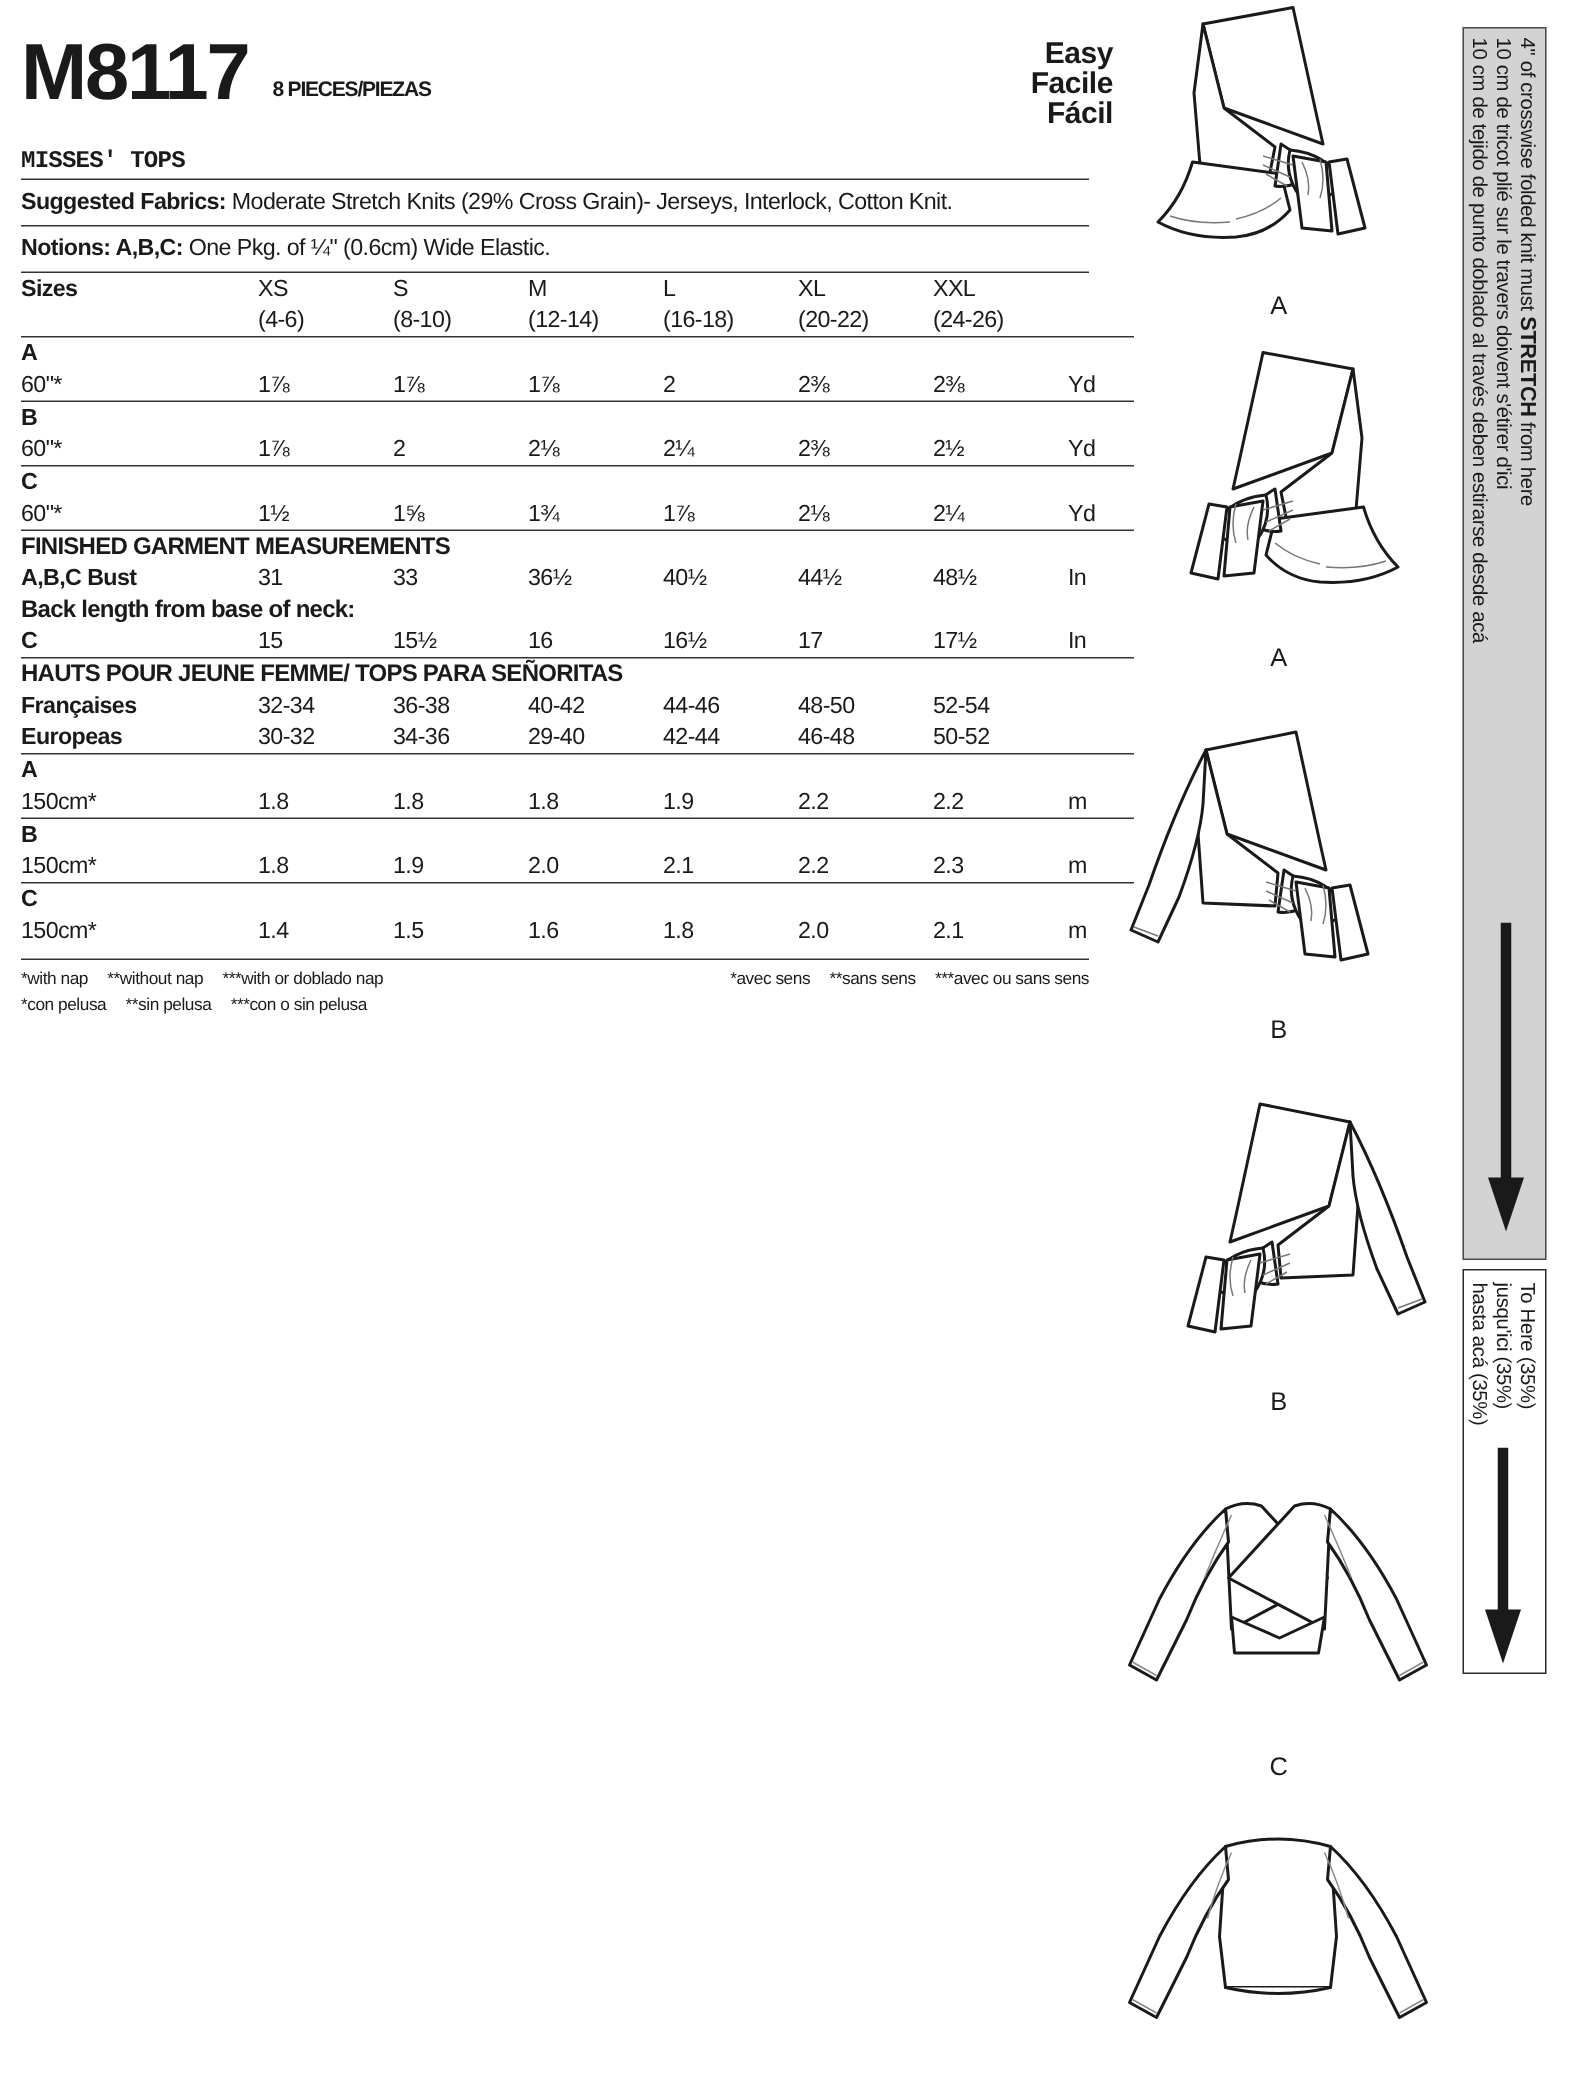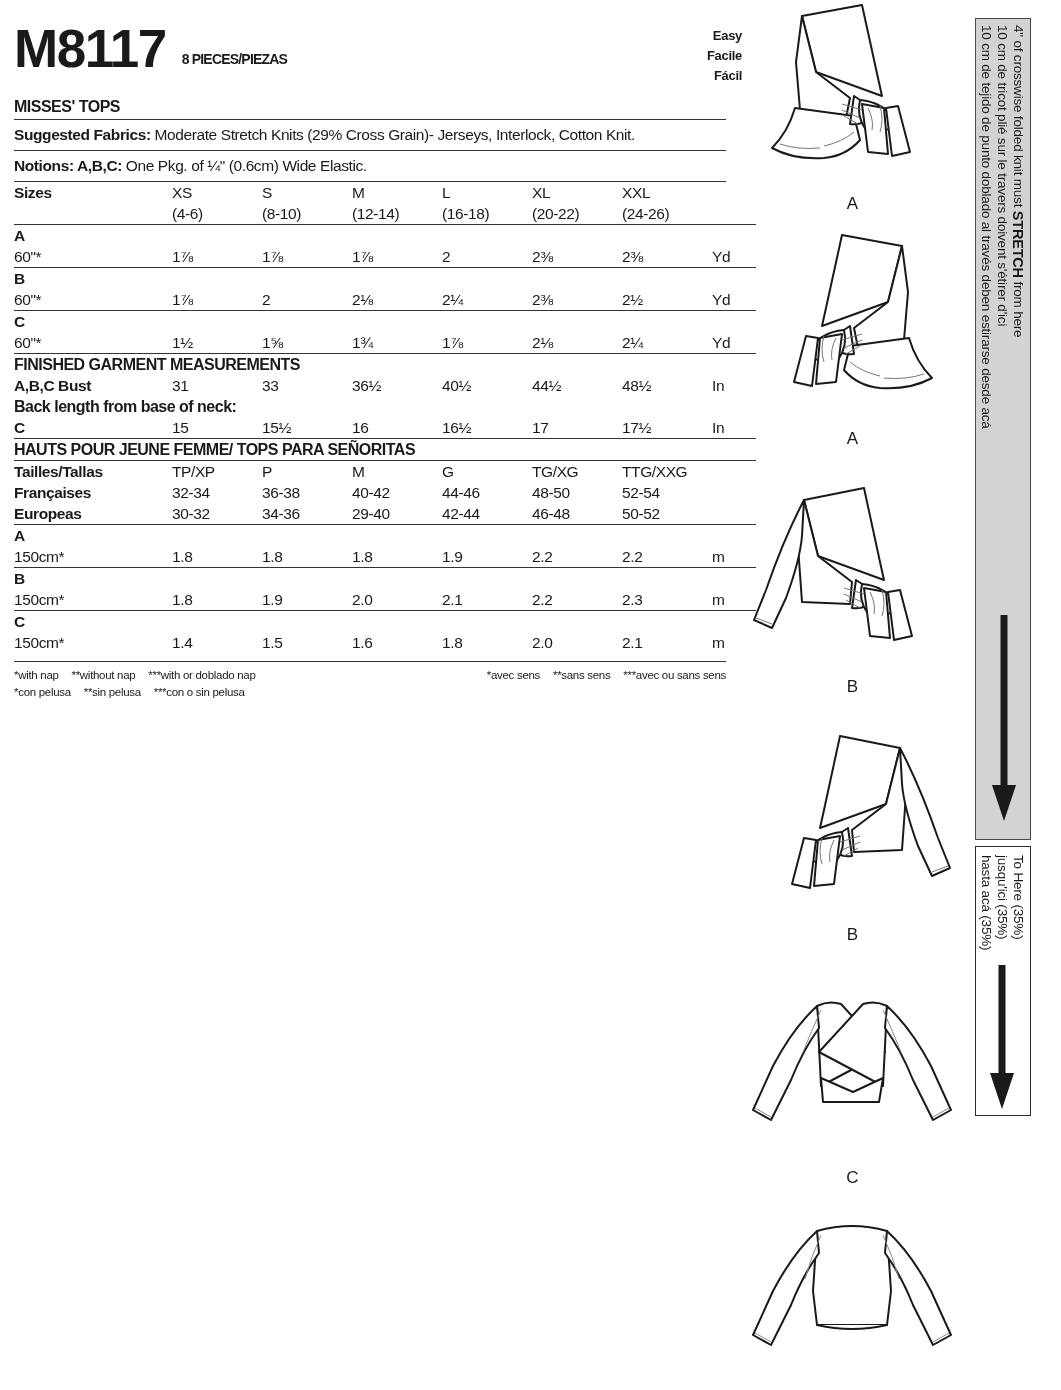--- a/index.html
+++ b/index.html
@@ -43,20 +43,21 @@
     letter-spacing: -0.8px;
     padding-bottom: 9px;
   }
 
   .section-title {
     font-size: 16px;
     font-weight: bold;
     letter-spacing: -0.5px;
     margin-top: 22px;
     margin-bottom: 3px;
+    font-family: Liberation Mono, monospace;
   }
 
   .rule {
     border-top: 1.6px solid #333;
     height: 0;
   }
 
   .para {
     font-size: 15.5px;
     line-height: 21px;
@@ -312,30 +313,20 @@
         <td>16½</td>
         <td>17</td>
         <td>17½</td>
         <td class="unit">In</td>
       </tr>
 
       <tr class="row-top-rule">
         <td colspan="8" class="subhead">HAUTS POUR JEUNE FEMME/ TOPS PARA SEÑORITAS</td>
       </tr>
 
-      <tr class="row-top-rule">
-        <td class="hdr-bold">Tailles/Tallas</td>
-        <td>TP/XP</td>
-        <td>P</td>
-        <td>M</td>
-        <td>G</td>
-        <td>TG/XG</td>
-        <td>TTG/XXG</td>
-        <td></td>
-      </tr>
       <tr>
         <td class="hdr-bold">Françaises</td>
         <td>32-34</td>
         <td>36-38</td>
         <td>40-42</td>
         <td>44-46</td>
         <td>48-50</td>
         <td>52-54</td>
         <td></td>
       </tr>
@@ -432,21 +423,21 @@
       <div class="fn-left">
         <span>*con pelusa</span>
         <span>**sin pelusa</span>
         <span>***con o sin pelusa</span>
       </div>
       <div class="fn-right"></div>
     </div>
   </div>
 </div>
 
-<div style="position:absolute; left:640px; top:26px; width:102px; text-align:right; font-size:13px; font-weight:bold; line-height:20px; letter-spacing:-0.3px;">
+<div style="position:absolute; left:640px; top:26px; width:102px; text-align:right; font-size:20px; font-weight:bold; line-height:20px; letter-spacing:-0.3px;">
   <div>Easy</div>
   <div>Facile</div>
   <div>Fácil</div>
 </div>
 
 <div class="illus-col">
 
   <div class="illus" style="height:230px;">
     <svg width="205" height="200" viewBox="0 0 205 200">
       <g fill="#ffffff" stroke="#1a1a1a" stroke-width="2" stroke-linejoin="round" stroke-linecap="round">

